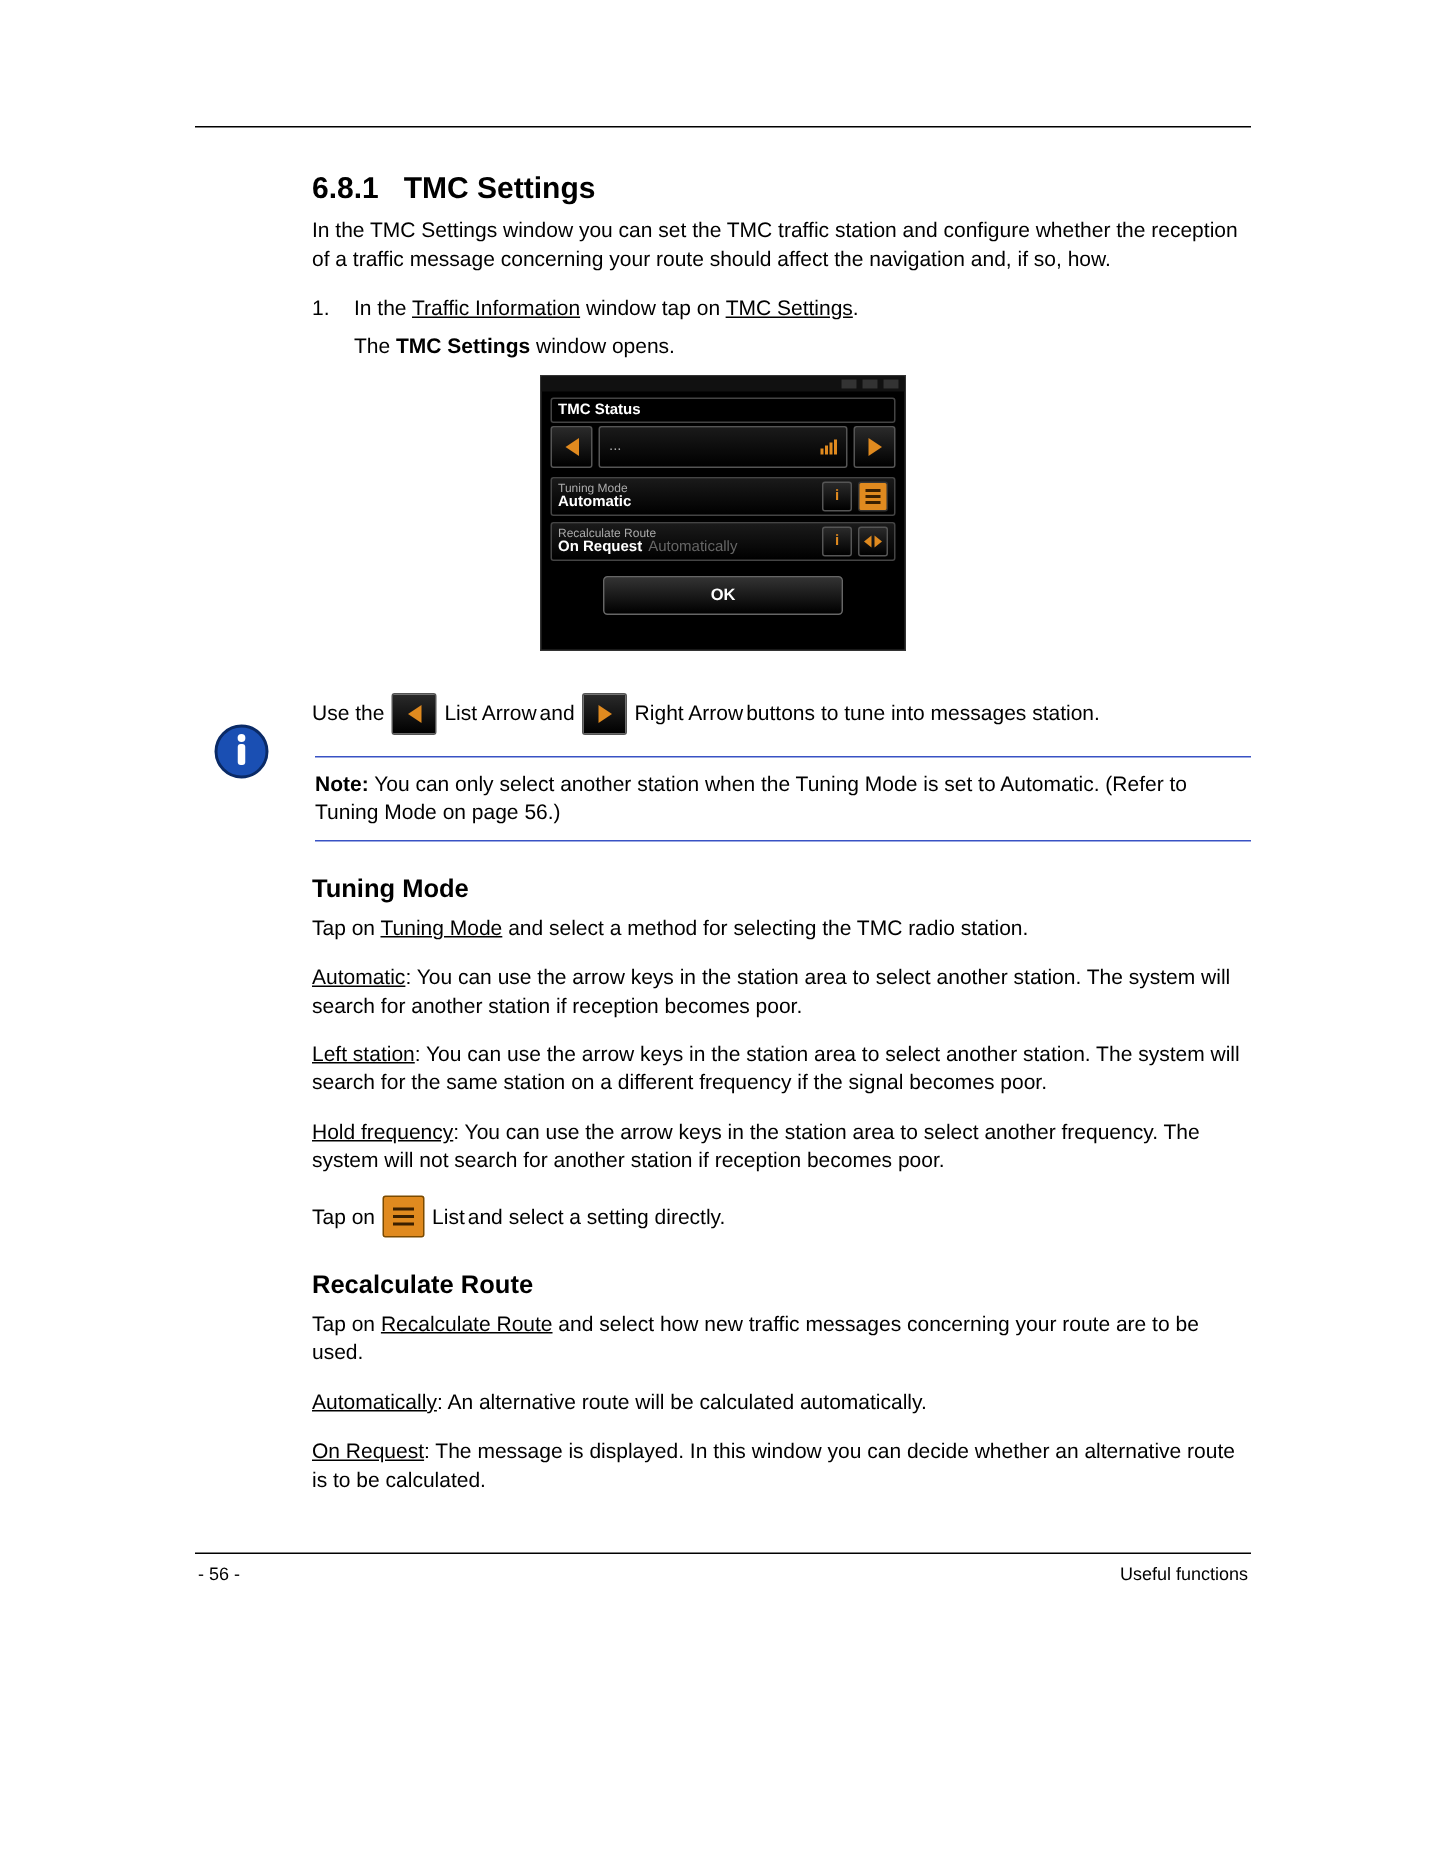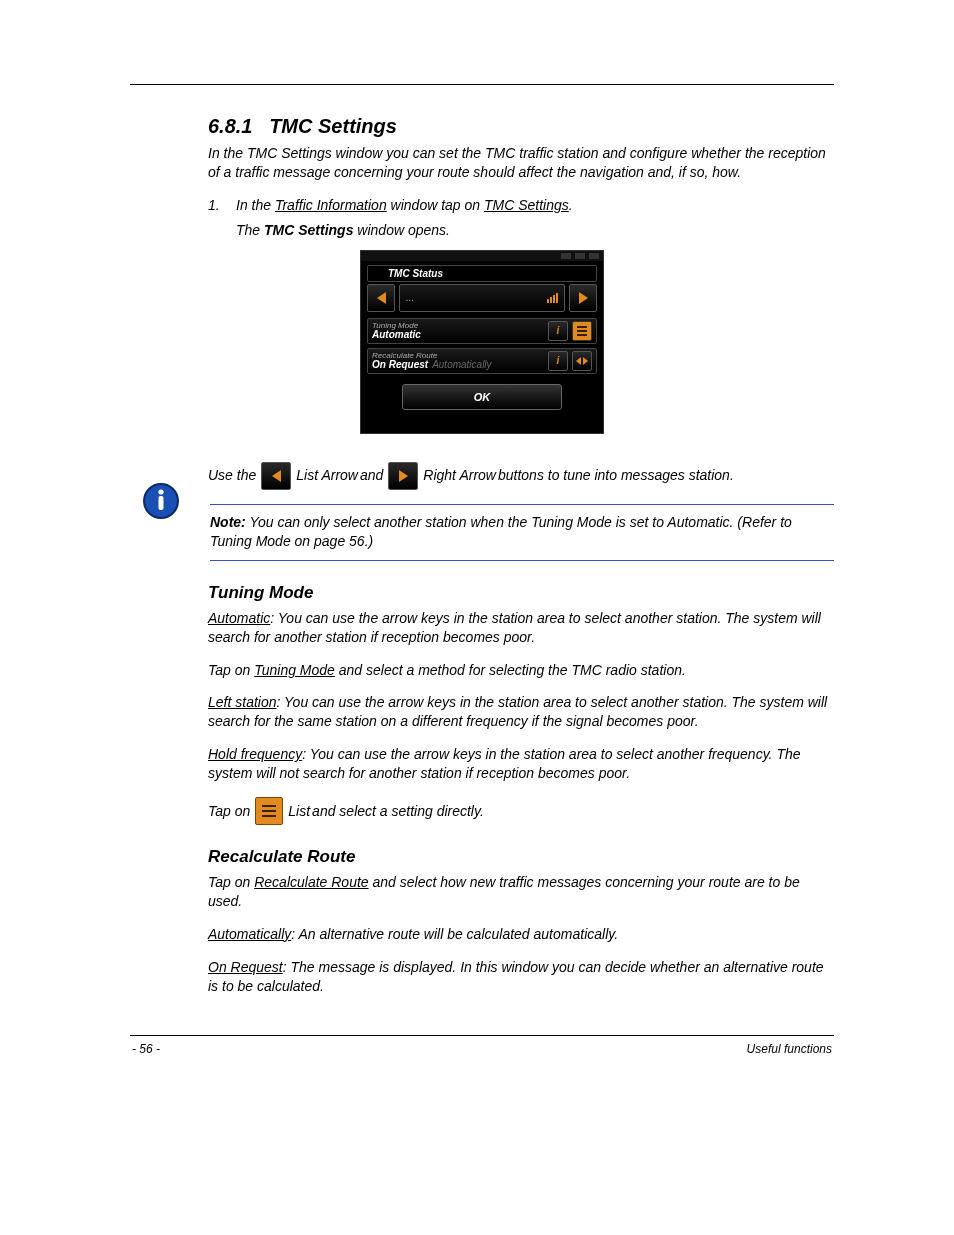--- a/index.html
+++ b/index.html
@@ -7,21 +7,20 @@
     background: #fff;
     font-family: Arial, Helvetica, sans-serif;
     font-size: 14px;
     color: #000;
     width: 954px;
     height: 1235px;
     position: relative;
   }
   .page {
     padding: 56px 120px 30px 130px;
-    font-style: italic;
   }
   .header-area { height: 28px; }
   .hr-top { border: none; border-top: 1px solid #000; margin-bottom: 30px; }
   .hr-bottom { border: none; border-top: 1px solid #000; margin-top: 40px; }
 
   .section-title {
     font-size: 20px;
     font-weight: bold;
     margin-left: 78px;
     margin-bottom: 6px;
@@ -56,21 +55,21 @@
   }
   .device-top {
     height: 10px;
     background: #111;
     display:flex; justify-content:flex-end; align-items:center;
     padding-right:4px; gap:4px;
   }
   .device-top .tiny { width:10px; height:6px; background:#333; }
   .tmc-title {
     margin: 4px 6px 2px 6px;
-    padding: 2px 20px;
+    padding: 2px 4px;
     font-size: 10px;
     font-weight: bold;
     color: #fff;
     background: #000;
     border:1px solid #444;
     border-radius:2px;
   }
   .tmc-row {
     display: flex;
     align-items: stretch;
@@ -310,24 +309,24 @@
       <hr class="note-line">
       <div class="note-text">
         <b>Note:</b><span> You can only select another station when the Tuning Mode is set to Automatic. (Refer to </span><span>Tuning Mode</span><span> on page </span><span>56</span><span>.)</span>
       </div>
       <hr class="note-line">
     </div>
   </div>
 
   <div class="subsection-title">Tuning Mode</div>
   <div class="section-body">
+    <span>Tap on </span><span class="u">Tuning Mode</span><span> and select a method for selecting the TMC radio station.</span>
+  </div>
+  <div class="section-body">
     <span class="u">Automatic</span><span>: You can use the arrow keys in the station area to select another station. The system will search for another station if reception becomes poor.</span>
-  </div>
-  <div class="section-body">
-    <span>Tap on </span><span class="u">Tuning Mode</span><span> and select a method for selecting the TMC radio station.</span>
   </div>
   <div class="section-body">
     <span class="u">Left station</span><span>: You can use the arrow keys in the station area to select another station. The system will search for the same station on a different frequency if the signal becomes poor.</span>
   </div>
   <div class="section-body">
     <span class="u">Hold frequency</span><span>: You can use the arrow keys in the station area to select another frequency. The system will not search for another station if reception becomes poor.</span>
   </div>
 
   <div class="section-body" style="display:flex;align-items:center;flex-wrap:wrap;gap:2px;">
     <span>Tap on </span>

